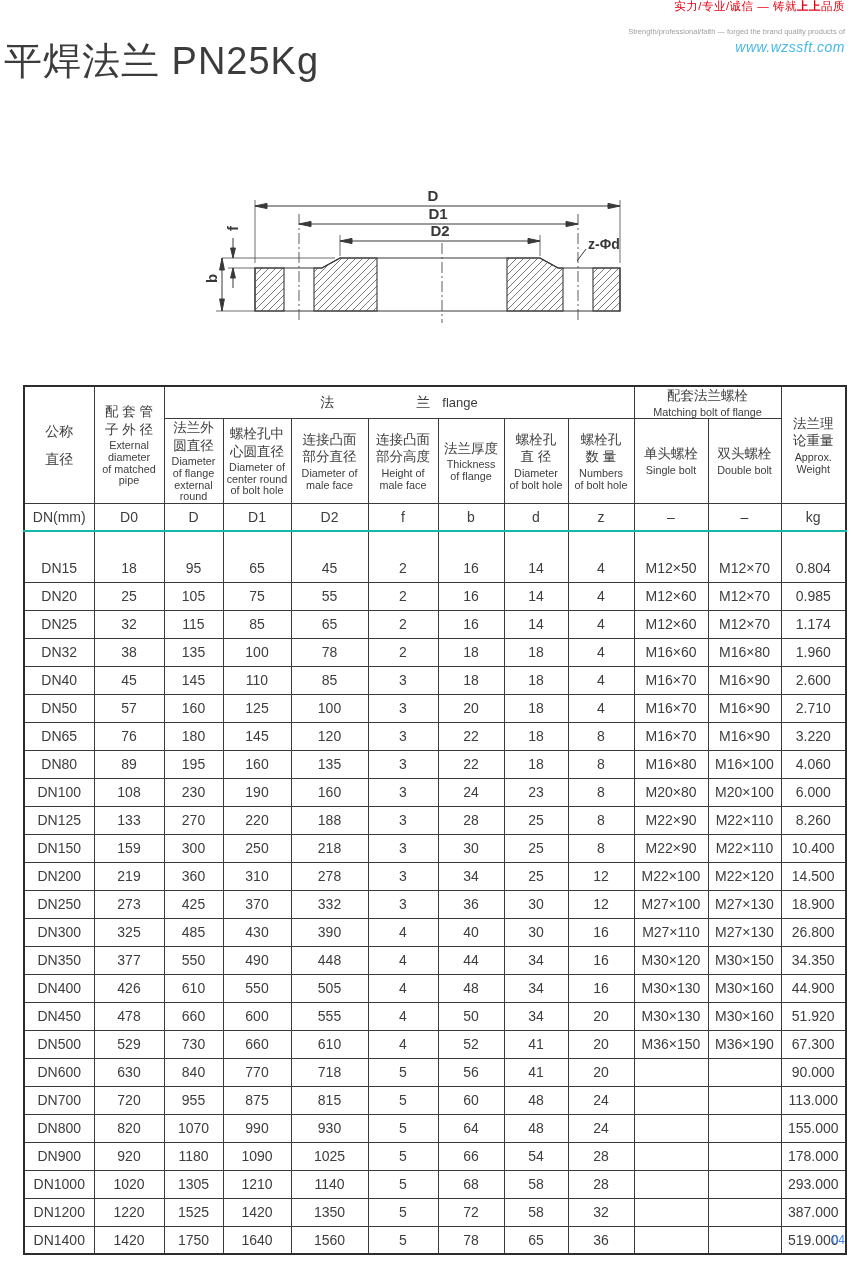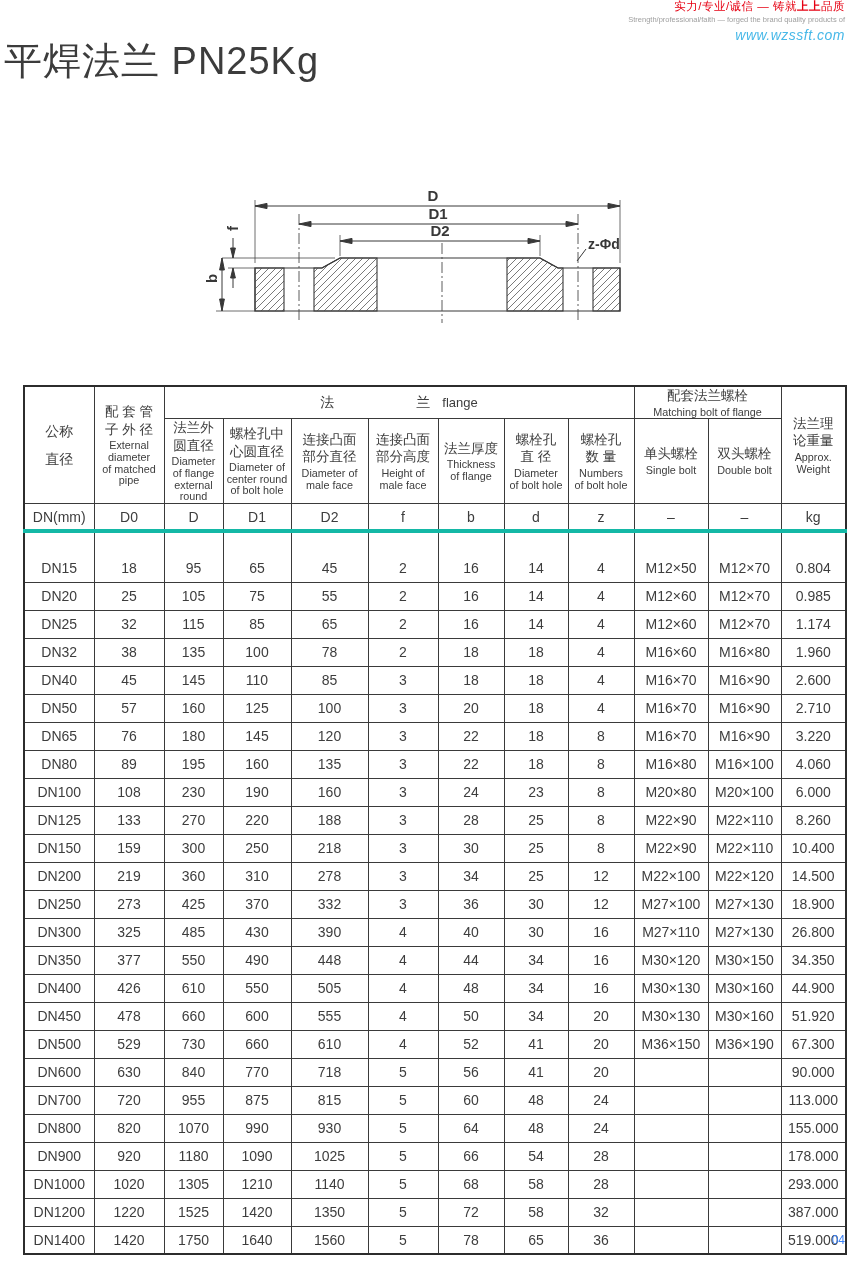--- a/index.html
+++ b/index.html
@@ -7,21 +7,21 @@
   .page {
     position:relative; width:851px; height:1261px; margin:0 auto;
     background:#ffffff; overflow:hidden;
     font-family:"Liberation Sans", sans-serif; color:#3d3d3d;
   }
 
   
   .brand { position:absolute; top:-1px; right:6px; text-align:right; }
   .brand-cn { color:#e60012; font-size:11.5px; letter-spacing:0.5px; }
   .brand-cn .bold { font-weight:bold; }
-  .brand-en { color:#a0a0a0; font-size:7.5px; margin-top:1px;text-align:center; }
+  .brand-en { color:#a0a0a0; font-size:7.5px; margin-top:13px;text-align:center; }
   .brand-site { color:#47b8e8; font-size:14px; font-style:italic; margin-top:3px; letter-spacing:0.5px; }
 
   
   .title-block { position:absolute; left:4px; top:36px; }
   .title-cn { font-size:38px; color:#3c3c3c; letter-spacing:1px; }
   .title-en { font-size:21px; color:#3c3c3c; margin-top:6px; letter-spacing:0.3px; }
 
   .section-title { position:absolute; left:3px; top:347px; font-size:22px; color:#3c3c3c; }
   .section-title .en { margin-left:8px; letter-spacing:0.3px; }
 
@@ -41,21 +41,21 @@
   }
   .spec tr.grp { height:30px; }
   .spec tr.sub { height:68px; }
   .cn  { font-size:13.5px; white-space:pre-line; line-height:1.3; }
   .en  { font-size:10.8px; white-space:pre-line; line-height:1.08; margin-top:2px; }
   .nominal { font-size:14px; white-space:pre-line; line-height:2.0; }
   .flange-grp .zh { font-size:14px; }
   .flange-grp .zh1 { margin-right:82px; }
   .flange-grp .zh2 { margin-right:12px; }
   .flange-grp .fen { font-size:13px; }
-  .spec tr.units td { height:28px; font-size:14px; border-bottom:4px solid #14b8a6; }
+  .spec tr.units td { height:28px; font-size:14px; border-bottom:2px solid #14b8a6; }
   .spec tbody td { height:28px; font-size:14px; }
   .spec tr.tall td { height:51px; vertical-align:bottom; padding-bottom:6px; }
 
   .page-number { position:absolute; top:1233px; right:6px; font-size:12px; color:#3b82f6; }
 </style>
 </head>
 <body>
 
 <div class="page">
 

